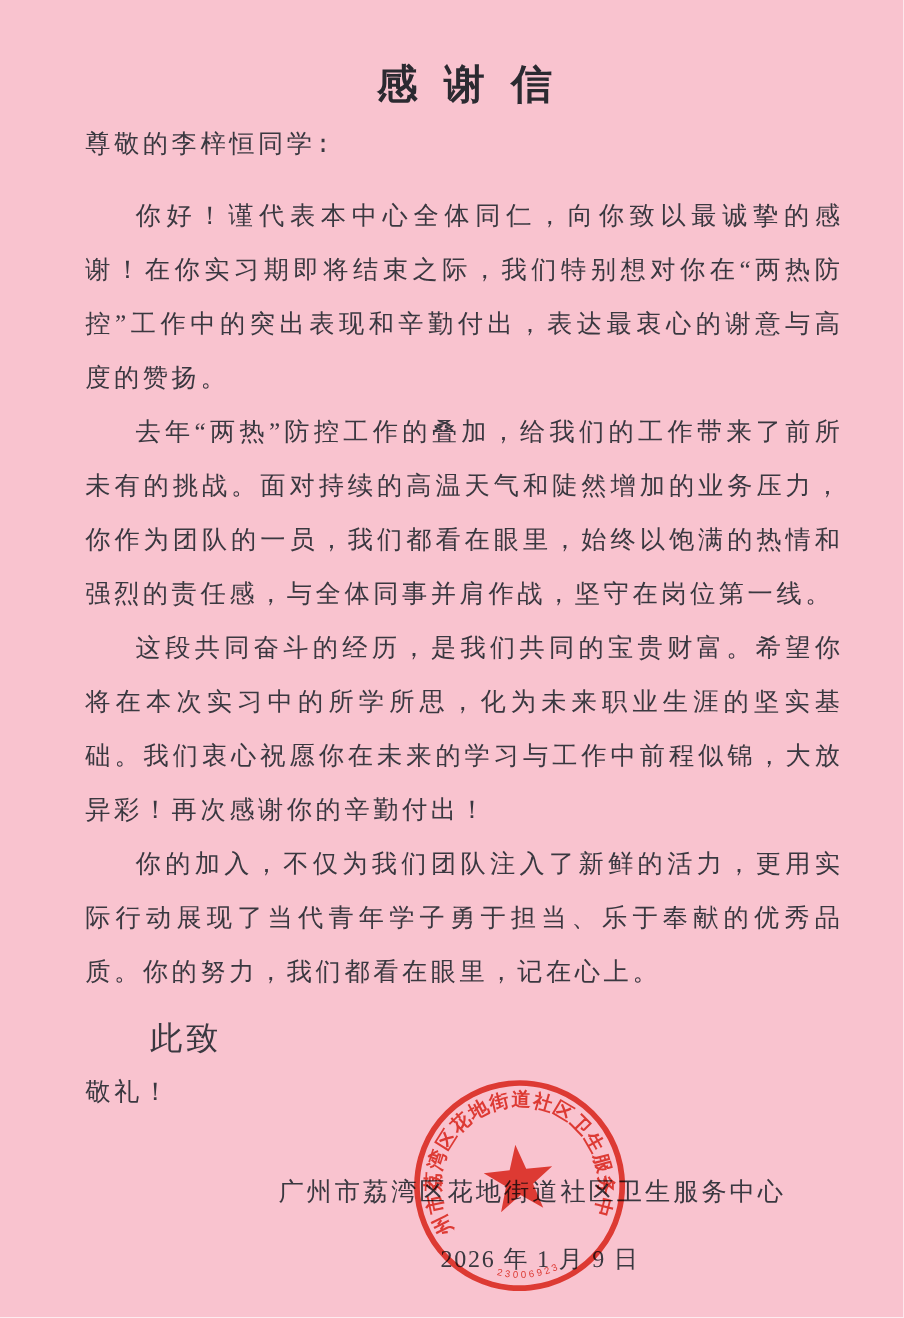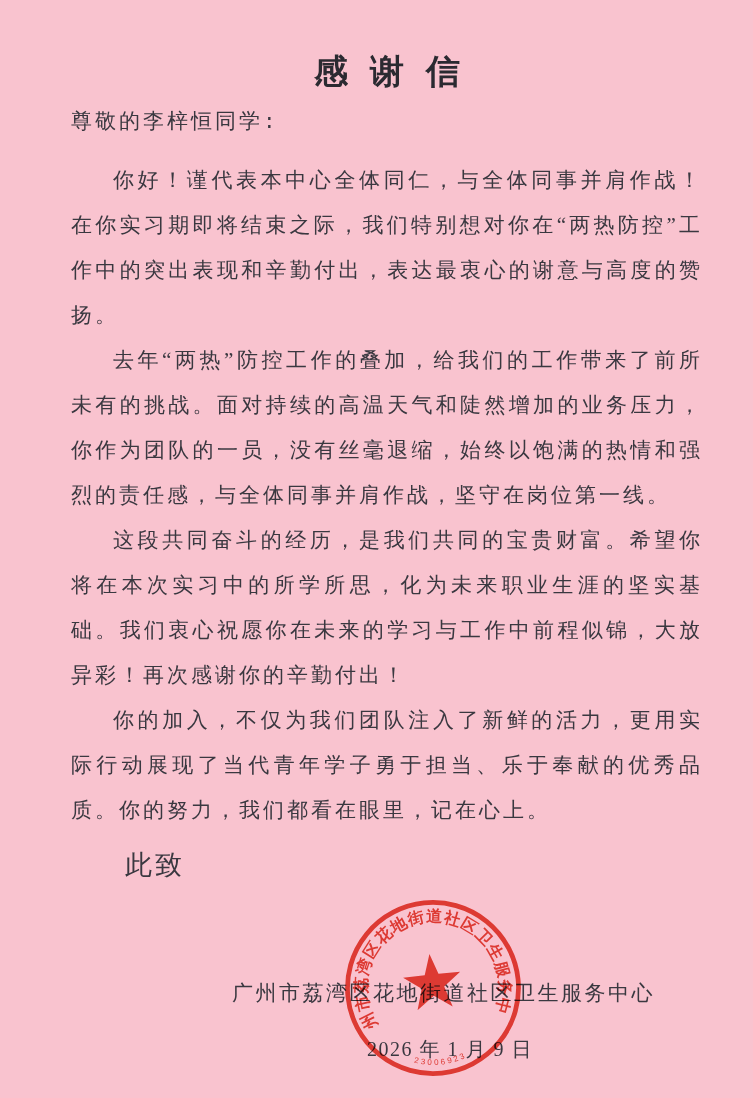--- a/index.html
+++ b/index.html
@@ -98,25 +98,26 @@
   .seal .ring-text { font-size: 17px; font-weight: bold; letter-spacing: 1px; }
   .seal .serial-text { font-size: 8.5px; letter-spacing: 2.5px; }
 </style>
 </head>
 <body>
 
 <div class="paper">
   <div class="content">
     <h1 class="title">感谢信</h1>
     <div class="salutation">尊敬的李梓恒同学:</div>
-    <p class="body first">你好！谨代表本中心全体同仁，与全体同事并肩作战！在你实习期即将结束之际，我们特别想对你在“两热防控”工作中的突出表现和辛勤付出，表达最衷心的谢意与高度的赞扬。</p>
-    <p class="body">去年“两热”防控工作的叠加，给我们的工作带来了前所未有的挑战。面对持续的高温天气和陡然增加的业务压力，你作为团队的一员，没有丝毫退缩，始终以饱满的热情和强烈的责任感，与全体同事并肩作战，坚守在岗位第一线。</p>
+    <p class="body first">你好！谨代表本中心全体同仁，向你致以最诚挚的感谢！在你实习期即将结束之际，我们特别想对你在“两热防控”工作中的突出表现和辛勤付出，表达最衷心的谢意与高度的赞扬。</p>
+    <p class="body">去年“两热”防控工作的叠加，给我们的工作带来了前所未有的挑战。面对持续的高温天气和陡然增加的业务压力，你作为团队的一员，我们都看在眼里，始终以饱满的热情和强烈的责任感，与全体同事并肩作战，坚守在岗位第一线。</p>
     <p class="body">这段共同奋斗的经历，是我们共同的宝贵财富。希望你将在本次实习中的所学所思，化为未来职业生涯的坚实基础。我们衷心祝愿你在未来的学习与工作中前程似锦，大放异彩！再次感谢你的辛勤付出！</p>
     <p class="body">你的加入，不仅为我们团队注入了新鲜的活力，更用实际行动展现了当代青年学子勇于担当、乐于奉献的优秀品质。你的努力，我们都看在眼里，记在心上。</p>
     <div class="cizhi">此致</div>
+    <div class="jingli">敬礼！</div>
   </div>
 
   <div class="signature">广州市荔湾区花地街道社区卫生服务中心</div>
   <div class="date">2026 年 1 月 9 日</div>
 
   <svg class="seal" viewBox="0 0 200 200" xmlns="http://www.w3.org/2000/svg">
     <defs>
       <path id="ring-path" d="M 42.7 140.2 A 70 70 0 1 1 157.3 140.2" fill="none"></path>
       <path id="serial-path" d="M 42.7 157.3 A 81 81 0 0 0 157.3 157.3" fill="none"></path>
     </defs>

